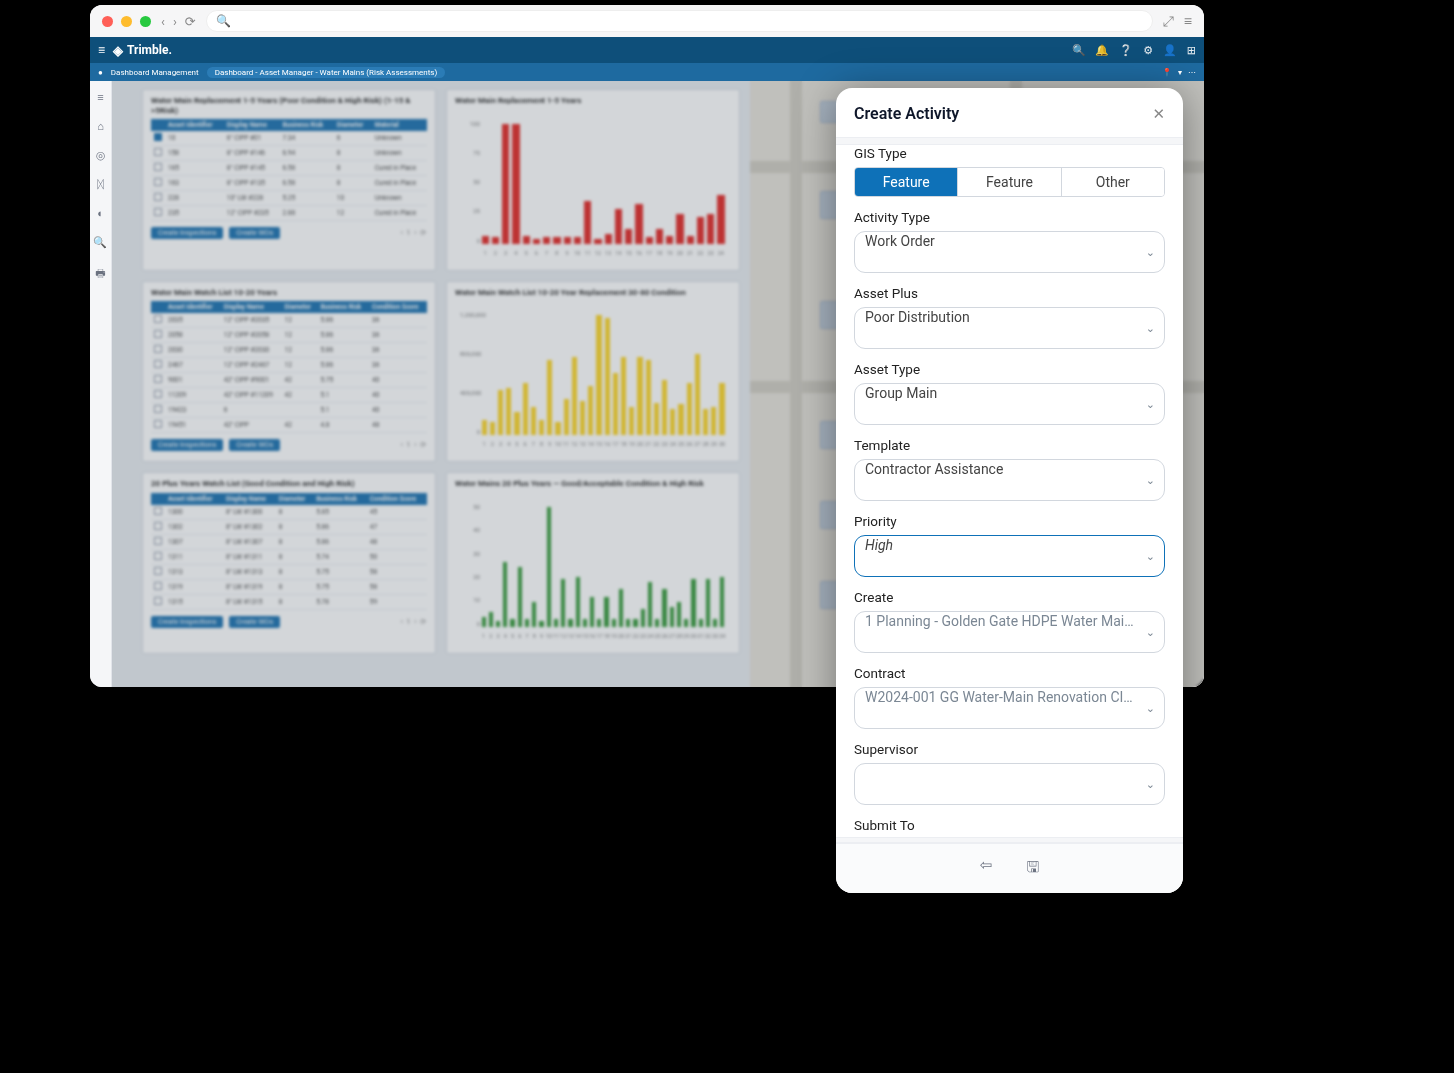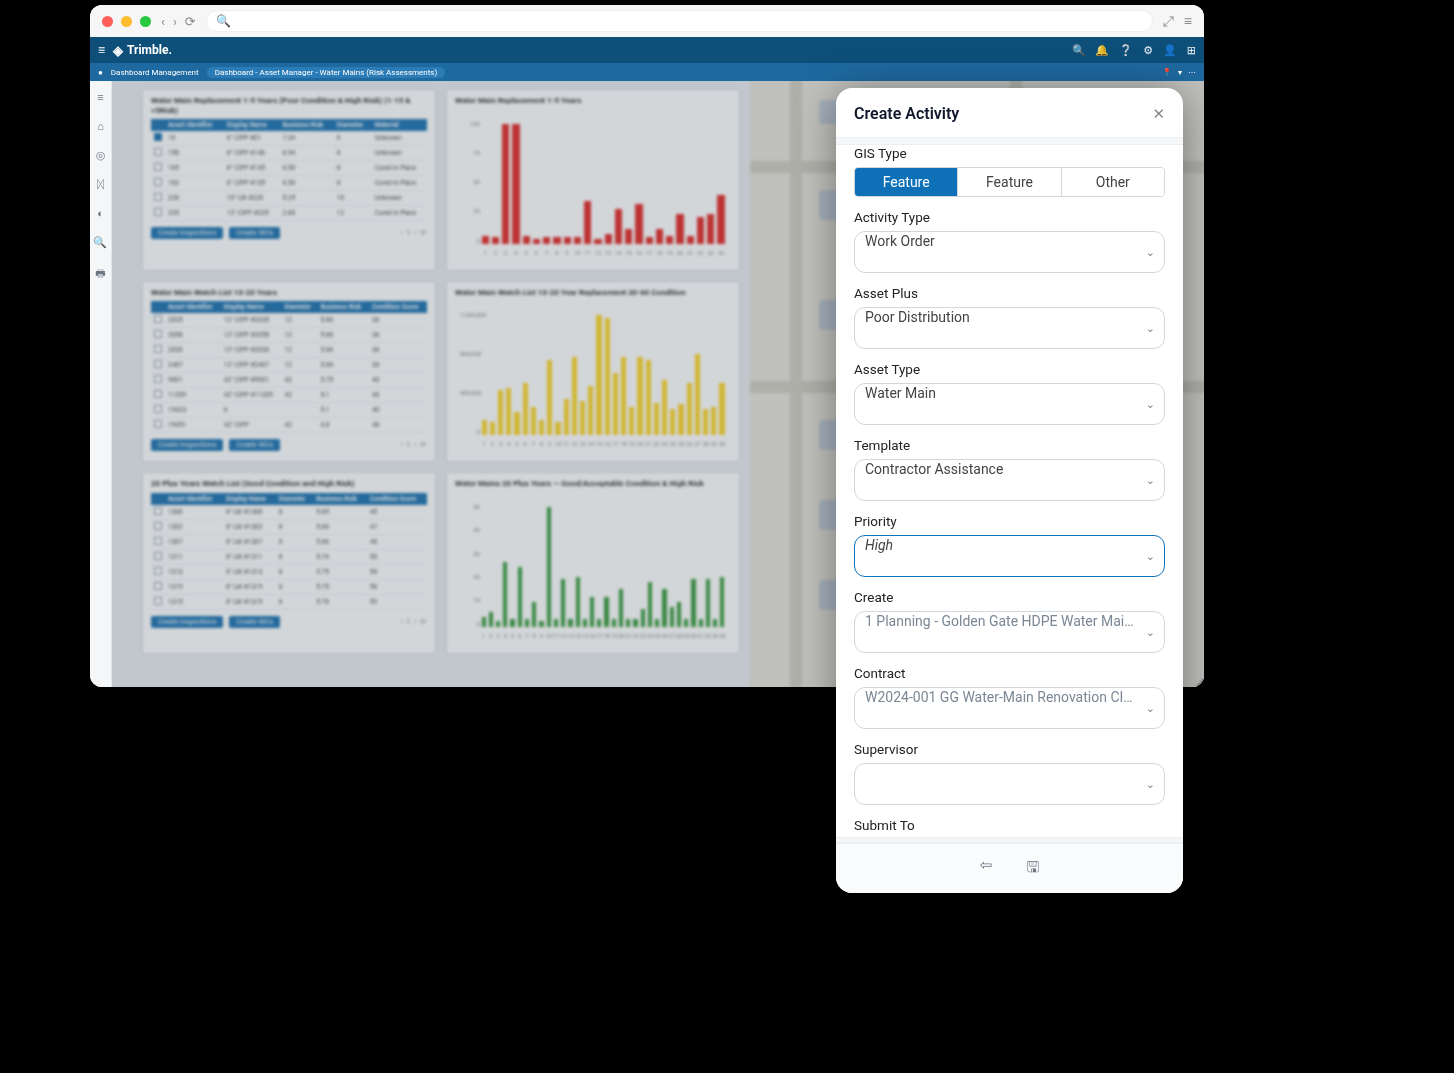--- a/index.html
+++ b/index.html
@@ -691,21 +691,21 @@
       <label class="lbl">Asset Plus</label>
       <div class="sel">
         <div class="selbox">Poor Distribution</div>
         <span class="caret">⌄</span>
       </div>
     </div>
 
     <div class="form-row">
       <label class="lbl">Asset Type</label>
       <div class="sel">
-        <div class="selbox">Water Main</div>
+        <div class="selbox">Group Main</div>
         <span class="caret">⌄</span>
       </div>
     </div>
 
     <div class="form-row">
       <label class="lbl">Template</label>
       <div class="sel">
         <div class="selbox">Contractor Assistance</div>
         <span class="caret">⌄</span>
       </div>

